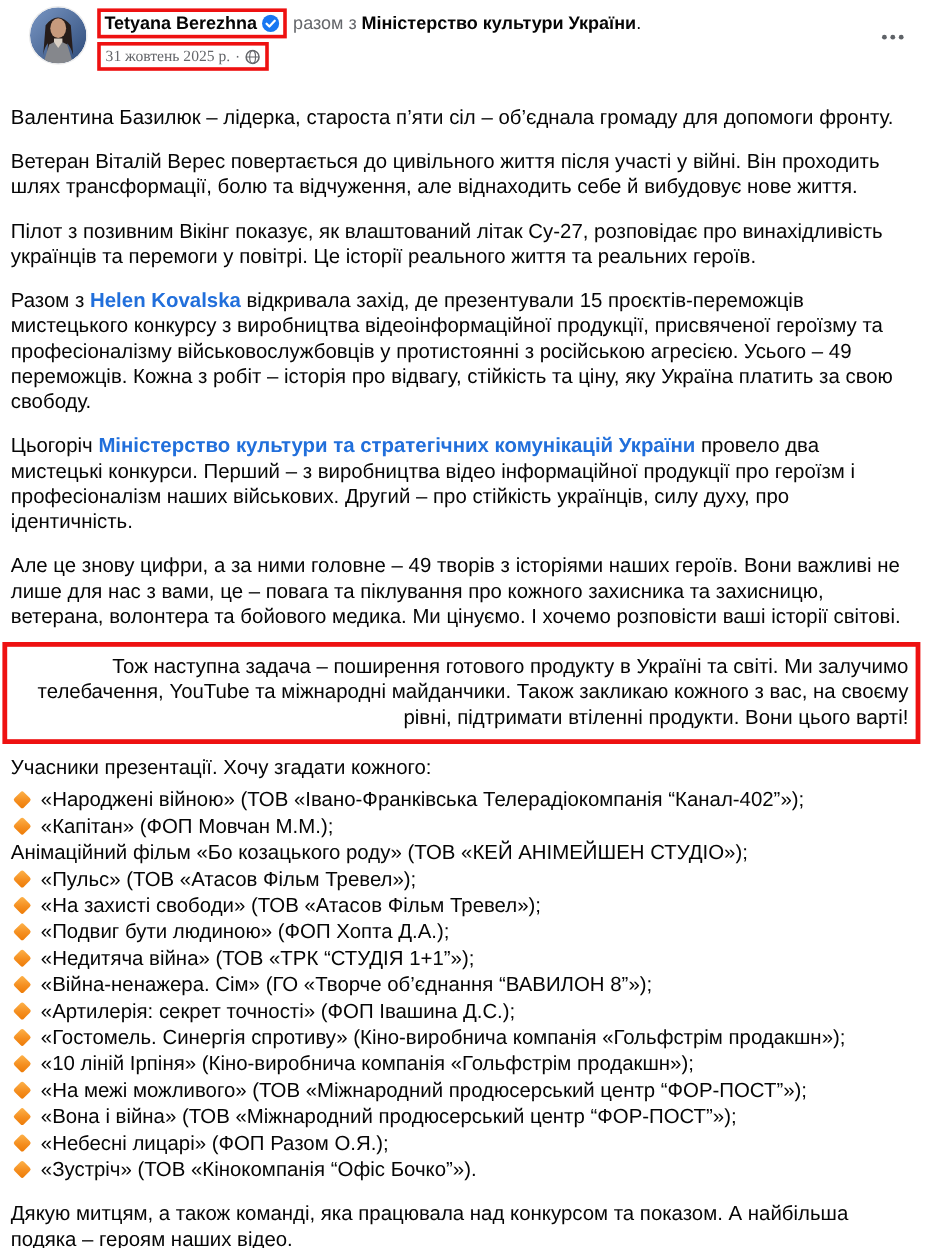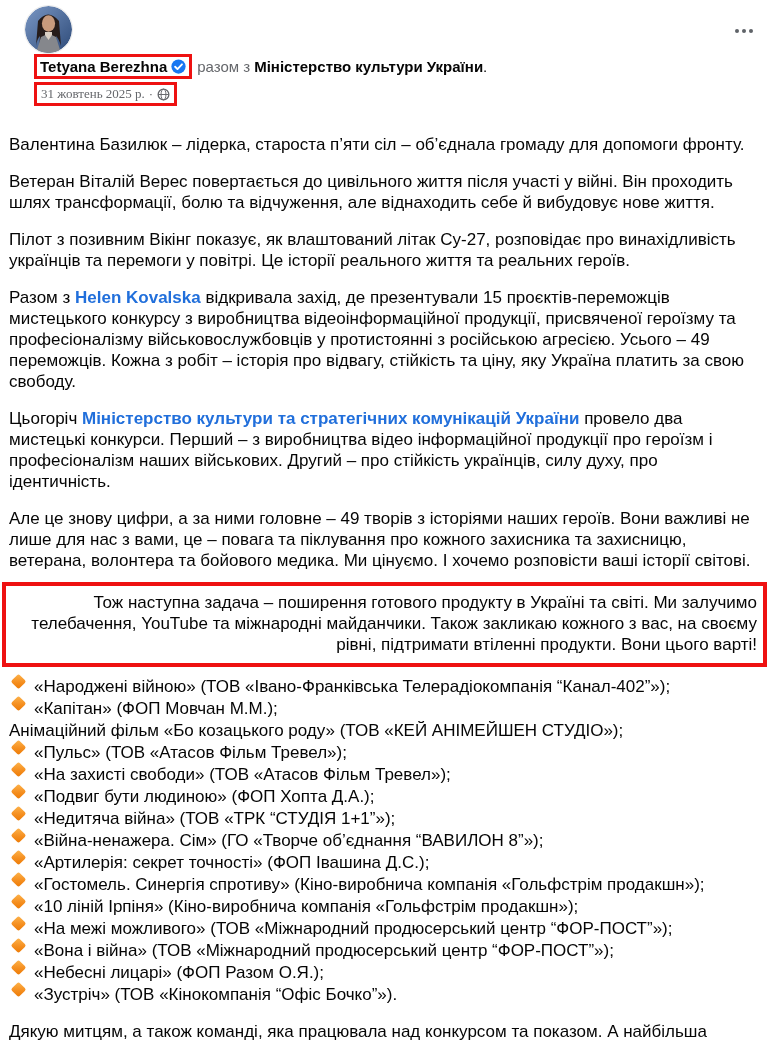--- a/index.html
+++ b/index.html
@@ -11,21 +11,21 @@
     --bullet-hi:#fdb44d;
     --bullet-lo:#ec7a05;
   }
   html,body{margin:0;padding:0;}
   body{
     width:771px;height:1040px;background:#ffffff;overflow:hidden;position:relative;
     font-family:"Liberation Sans", sans-serif;color:var(--text-primary);
     -webkit-font-smoothing:antialiased;
   }
   
-  .post-header{position:relative;display:flex;padding:6px 28px 6px 25px;flex-direction:column;}
+  .post-header{position:relative;display:flex;padding:6px 28px 6px 25px;}
   .avatar{width:47px;height:47px;border-radius:50%;overflow:hidden;flex:0 0 auto;box-shadow:0 0 0 1px rgba(0,0,0,.08);}
   .avatar svg{display:block;}
   .header-text{margin-left:9px;padding-top:1px;}
   .name-line{font-size:15px;line-height:19px;display:flex;align-items:center;white-space:nowrap;}
   .red-box{border:3px solid var(--annotation-red);display:inline-flex;align-items:center;padding:0 3px;}
   .author{font-weight:bold;color:var(--text-primary);text-decoration:none;cursor:pointer;}
   .badge{margin-left:4px;display:inline-flex;}
   .joiner{color:var(--text-secondary);margin:0 4px 0 5px;}
   .tagged{font-weight:bold;color:var(--text-primary);text-decoration:none;cursor:pointer;}
   .end-period{color:var(--text-primary);}
@@ -42,21 +42,21 @@
   a.mention{color:var(--link-blue);text-decoration:none;cursor:pointer;}
   a.mention.bold{font-weight:bold;text-align:center;}
   .annotated{
     border:4px solid var(--annotation-red);
     margin:0 -4px 9px -7px;
     padding:6px 6px 8px 3px;
     text-align:right;
   }
   .list-intro{margin:0 0 6px;}
   .plist{margin:0 0 11px;}
-  .plist-item{display:flex;align-items:flex-start;line-height:21px;margin-bottom:1px;}
+  .plist-item{display:flex;align-items:center;line-height:21px;margin-bottom:1px;}
   .diamond{
     width:11px;height:11px;border-radius:2px;flex:0 0 auto;
     transform:rotate(45deg);
     background:linear-gradient(135deg,var(--bullet-hi) 0%,#f58f20 55%,var(--bullet-lo) 100%);
     margin:0 10px 0 4px;
   }
   .no-bullet{padding-left:0;}
 </style>
 </head>
 <body>
@@ -119,20 +119,21 @@
 </div>
 
 <div class="post-body">
     <div class="para"><span>Валентина Базилюк – лідерка, староста п’яти сіл – об’єднала громаду для допомоги фронту.</span></div>
     <div class="para"><span>Ветеран Віталій Верес повертається до цивільного життя після участі у війні. Він проходить шлях трансформації, болю та відчуження, але віднаходить себе й вибудовує нове життя.</span></div>
     <div class="para"><span>Пілот з позивним Вікінг показує, як влаштований літак Су-27, розповідає про винахідливість українців та перемоги у повітрі. Це історії реального життя та реальних героїв.</span></div>
     <div class="para"><span>Разом з </span><a class="mention bold">Helen Kovalska</a><span> відкривала захід, де презентували 15 проєктів-переможців мистецького конкурсу з виробництва відеоінформаційної продукції, присвяченої героїзму та професіоналізму військовослужбовців у протистоянні з російською агресією. Усього – 49 переможців. Кожна з робіт – історія про відвагу, стійкість та ціну, яку Україна платить за свою свободу.</span></div>
     <div class="para"><span>Цьогоріч </span><a class="mention bold">Міністерство культури та стратегічних комунікацій України</a><span> провело два мистецькі конкурси. Перший – з виробництва відео інформаційної продукції про героїзм і професіоналізм наших військових. Другий – про стійкість українців, силу духу, про ідентичність.</span></div>
     <div class="para"><span>Але це знову цифри, а за ними головне – 49 творів з історіями наших героїв. Вони важливі не лише для нас з вами, це – повага та піклування про кожного захисника та захисницю, ветерана, волонтера та бойового медика. Ми цінуємо. І хочемо розповісти ваші історії світові.</span></div>
     <div class="para annotated"><span>Тож наступна задача – поширення готового продукту в Україні та світі. Ми залучимо телебачення, YouTube та міжнародні майданчики. Також закликаю кожного з вас, на своєму рівні, підтримати втіленні продукти. Вони цього варті!</span></div>
+    <div class="para list-intro"><span>Учасники презентації. Хочу згадати кожного:</span></div>
     <div class="plist">
       <div class="plist-item">
         <span class="diamond"></span>
         <span>«Народжені війною» (ТОВ «Івано-Франківська Телерадіокомпанія “Канал-402”»);</span>
       </div>
       <div class="plist-item">
         <span class="diamond"></span>
         <span>«Капітан» (ФОП Мовчан М.М.);</span>
       </div>
       <div class="plist-item no-bullet">

